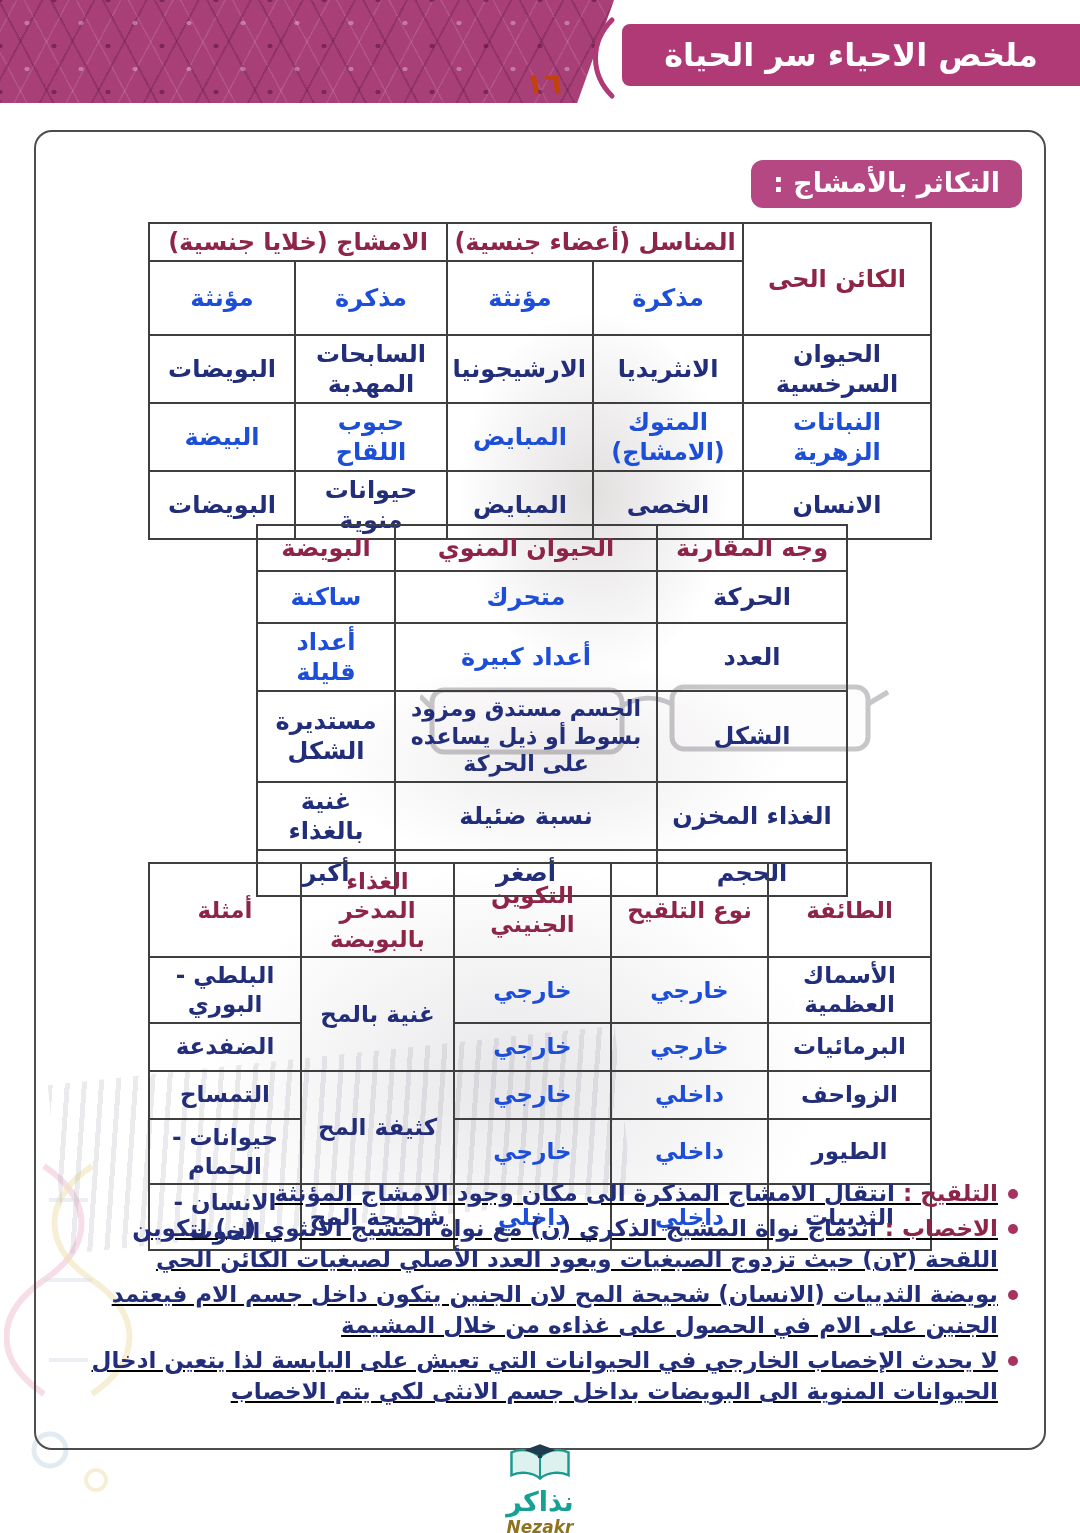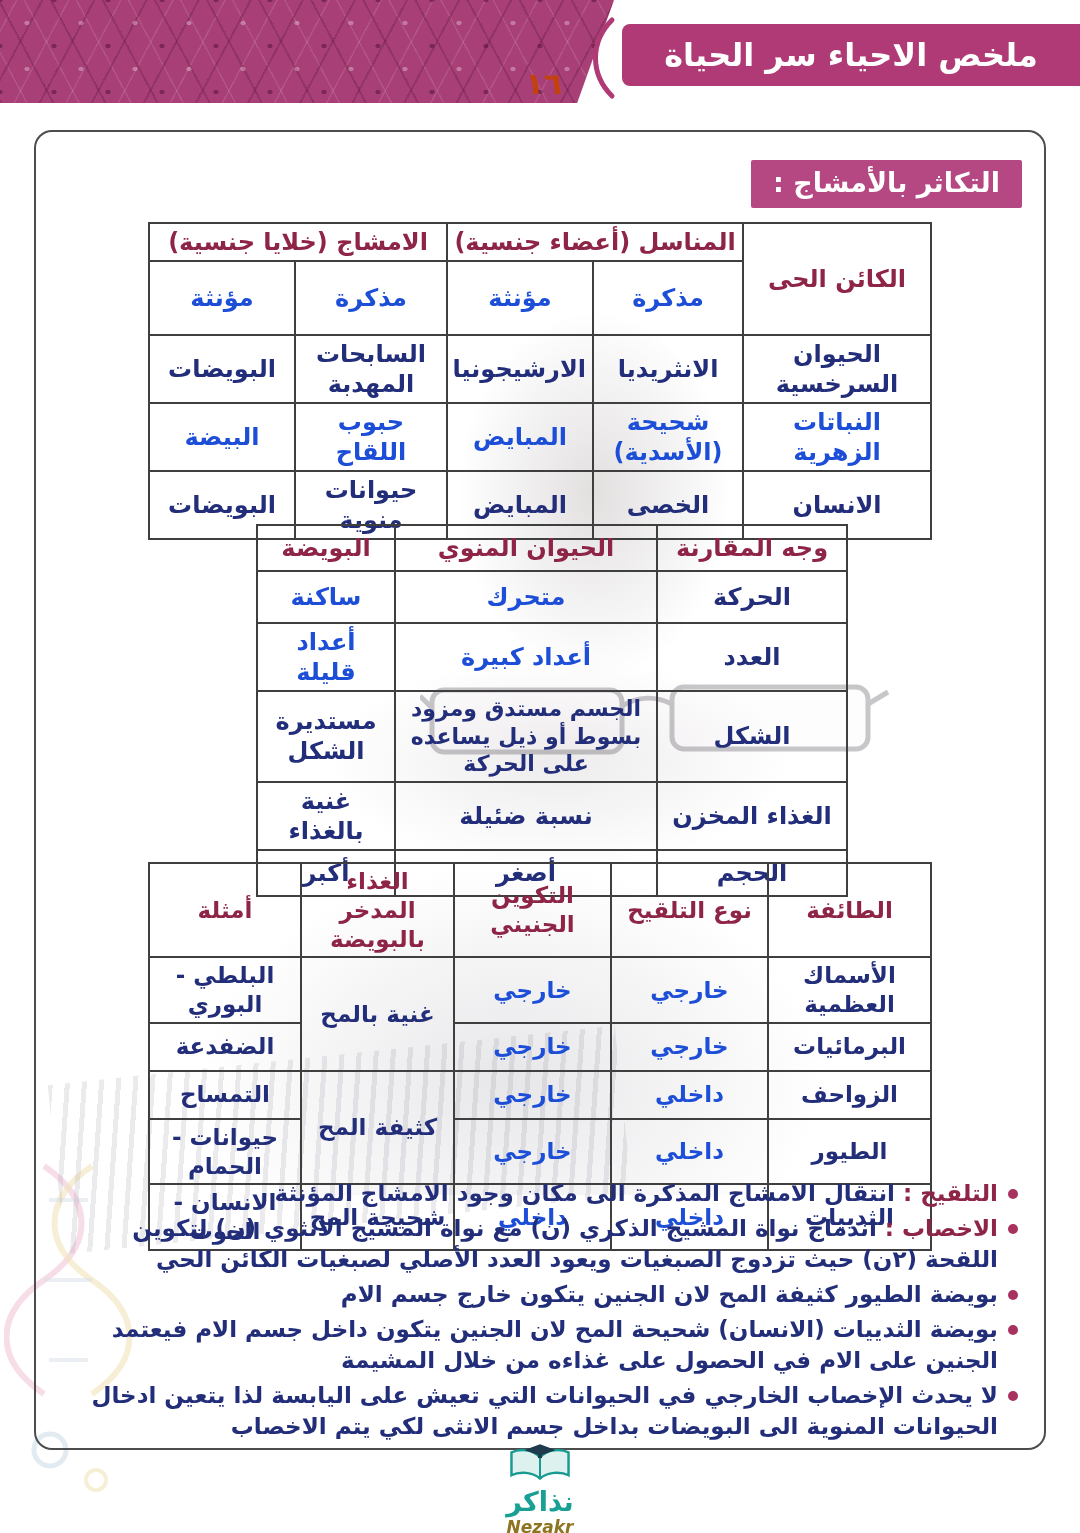--- a/index.html
+++ b/index.html
@@ -33,21 +33,21 @@
   .ornament{position:absolute;top:16px;right:462px;}
   .page-num{position:absolute;top:66px;right:518px;font-size:30px;font-weight:bold;color:#c2410c;}
   
   .frame{
     position:absolute;left:34px;top:130px;width:1008px;height:1316px;
     border:2px solid #4d4d4d;border-radius:18px;z-index:1;
   }
   .badge{
     position:absolute;top:160px;right:58px;z-index:3;
     background:#b54782;color:#fff;font-weight:bold;font-size:27px;
-    padding:7px 22px 10px;border-radius:2px;
+    padding:7px 22px 10px;border-radius:12px;
   }
   
   .watermark{
     position:absolute;top:235px;left:90px;width:900px;height:960px;z-index:0;pointer-events:none;
     background:
       radial-gradient(ellipse 200px 270px at 56% 27%, rgba(110,95,95,.20), transparent 68%),
       radial-gradient(ellipse 330px 150px at 52% 55%, rgba(110,95,100,.12), transparent 70%),
       radial-gradient(ellipse 430px 300px at 47% 88%, rgba(105,100,115,.16), transparent 72%);
   }
   .glasses{position:absolute;top:664px;left:420px;z-index:0;opacity:.30;pointer-events:none;}
@@ -78,21 +78,21 @@
   .t2 tr:nth-child(3){height:52px;}
   .t2 tr:nth-child(4){height:82px;}
   .t2 tr:nth-child(5){height:50px;}
   .t2 tr:nth-child(6){height:46px;}
   .t2 .shape-cell{font-size:22px;}
   .t3{top:862px;left:148px;width:782px;font-size:23px;}
   .t3 tr:nth-child(1){height:62px;}
   .t3 tr{height:48px;}
   
   .notes{position:absolute;top:1178px;right:62px;width:962px;z-index:2;}
-  .note{display:flex;align-items:flex-start;gap:10px;margin-bottom:4px;}
+  .note{display:flex;align-items:flex-start;gap:10px;margin-bottom:4px;text-decoration:underline;}
   .bullet{
     flex:0 0 auto;width:10px;height:10px;border-radius:50%;
     background:#a8325f;margin-top:11px;
   }
   .note p{
     margin:0;font-size:23px;font-weight:bold;color:#232e7a;line-height:1.35;text-align:right;
   }
   .note .lead{color:#8e2547;}
   
   .footer{position:absolute;top:1441px;left:0;width:1080px;text-align:center;z-index:2;}
@@ -163,21 +163,21 @@
     </tr>
     <tr>
       <td class="navy">الحيوان السرخسية</td>
       <td class="navy">الانثريديا</td>
       <td class="navy">الارشيجونيا</td>
       <td class="navy">السابحات المهدبة</td>
       <td class="navy">البويضات</td>
     </tr>
     <tr>
       <td class="red">النباتات الزهرية</td>
-      <td class="red">شحيحة (الأسدية)</td>
+      <td class="red">المتوك (الامشاج)</td>
       <td class="red">المبايض</td>
       <td class="red">حبوب اللقاح</td>
       <td class="red">البيضة</td>
     </tr>
     <tr>
       <td class="navy">الانسان</td>
       <td class="navy">الخصى</td>
       <td class="navy">المبايض</td>
       <td class="navy">حيوانات منوية</td>
       <td class="navy">البويضات</td>
@@ -281,24 +281,20 @@
     <div class="note">
       <span class="bullet"></span>
       <p><span class="lead">التلقيح :</span> <span>انتقال الامشاج المذكرة الى مكان وجود الامشاج المؤنثة</span></p>
     </div>
     <div class="note">
       <span class="bullet"></span>
       <p><span class="lead">الاخصاب :</span> <span>اندماج نواة المشيج الذكري (ن) مع نواة المشيج الانثوي (ن) لتكوين اللقحة (٢ن) حيث تزدوج الصبغيات ويعود العدد الأصلي لصبغيات الكائن الحي</span></p>
     </div>
     <div class="note">
       <span class="bullet"></span>
-      <p><span>بويضة الطيور كثيفة المح لان الجنين يتكون خارج جسم الام</span></p>
-    </div>
-    <div class="note">
-      <span class="bullet"></span>
       <p><span>بويضة الثدييات (الانسان) شحيحة المح لان الجنين يتكون داخل جسم الام فيعتمد الجنين على الام في الحصول على غذاءه من خلال المشيمة</span></p>
     </div>
     <div class="note">
       <span class="bullet"></span>
       <p><span>لا يحدث الإخصاب الخارجي في الحيوانات التي تعيش على اليابسة لذا يتعين ادخال الحيوانات المنوية الى البويضات بداخل جسم الانثى لكي يتم الاخصاب</span></p>
     </div>
   </div>
 
   <div class="footer">
     <div>

